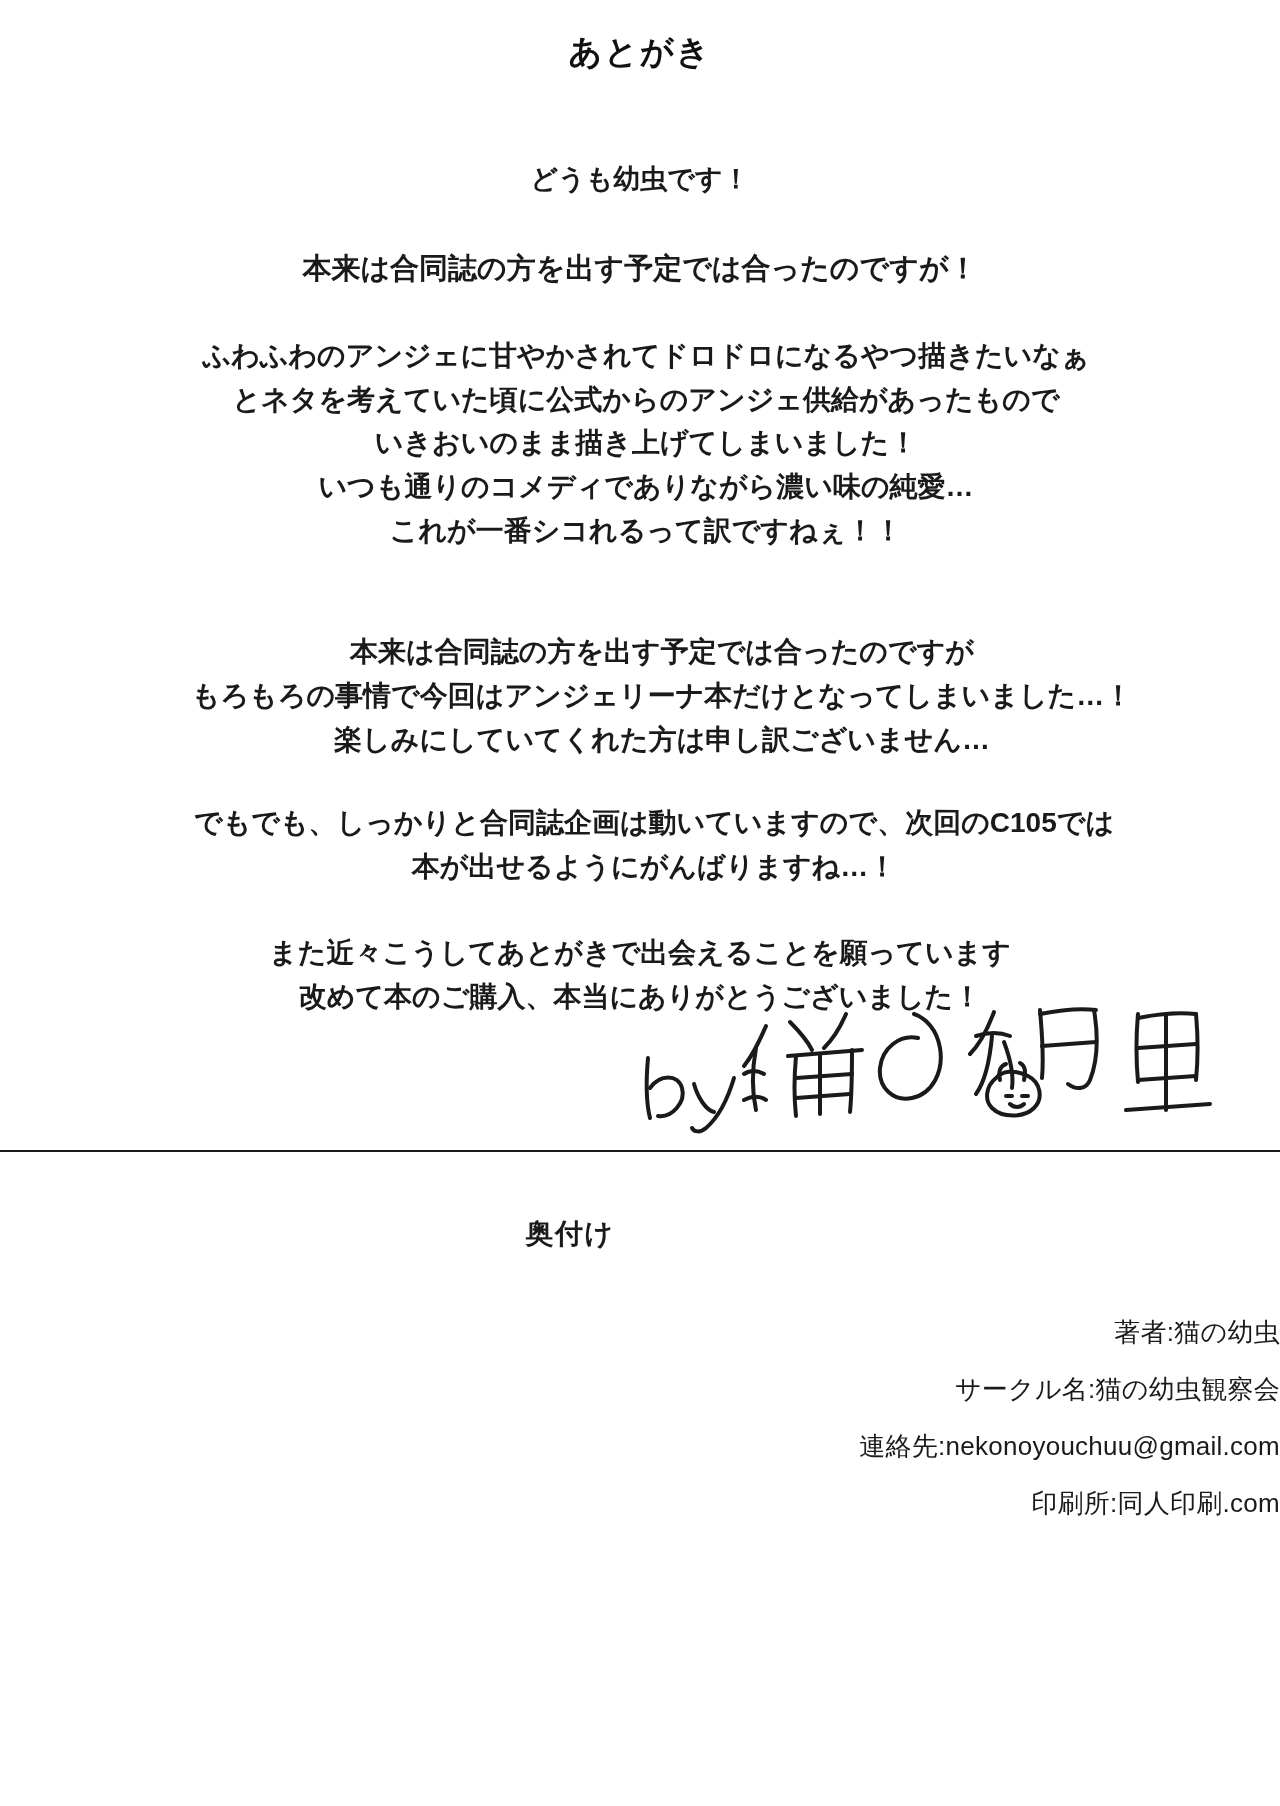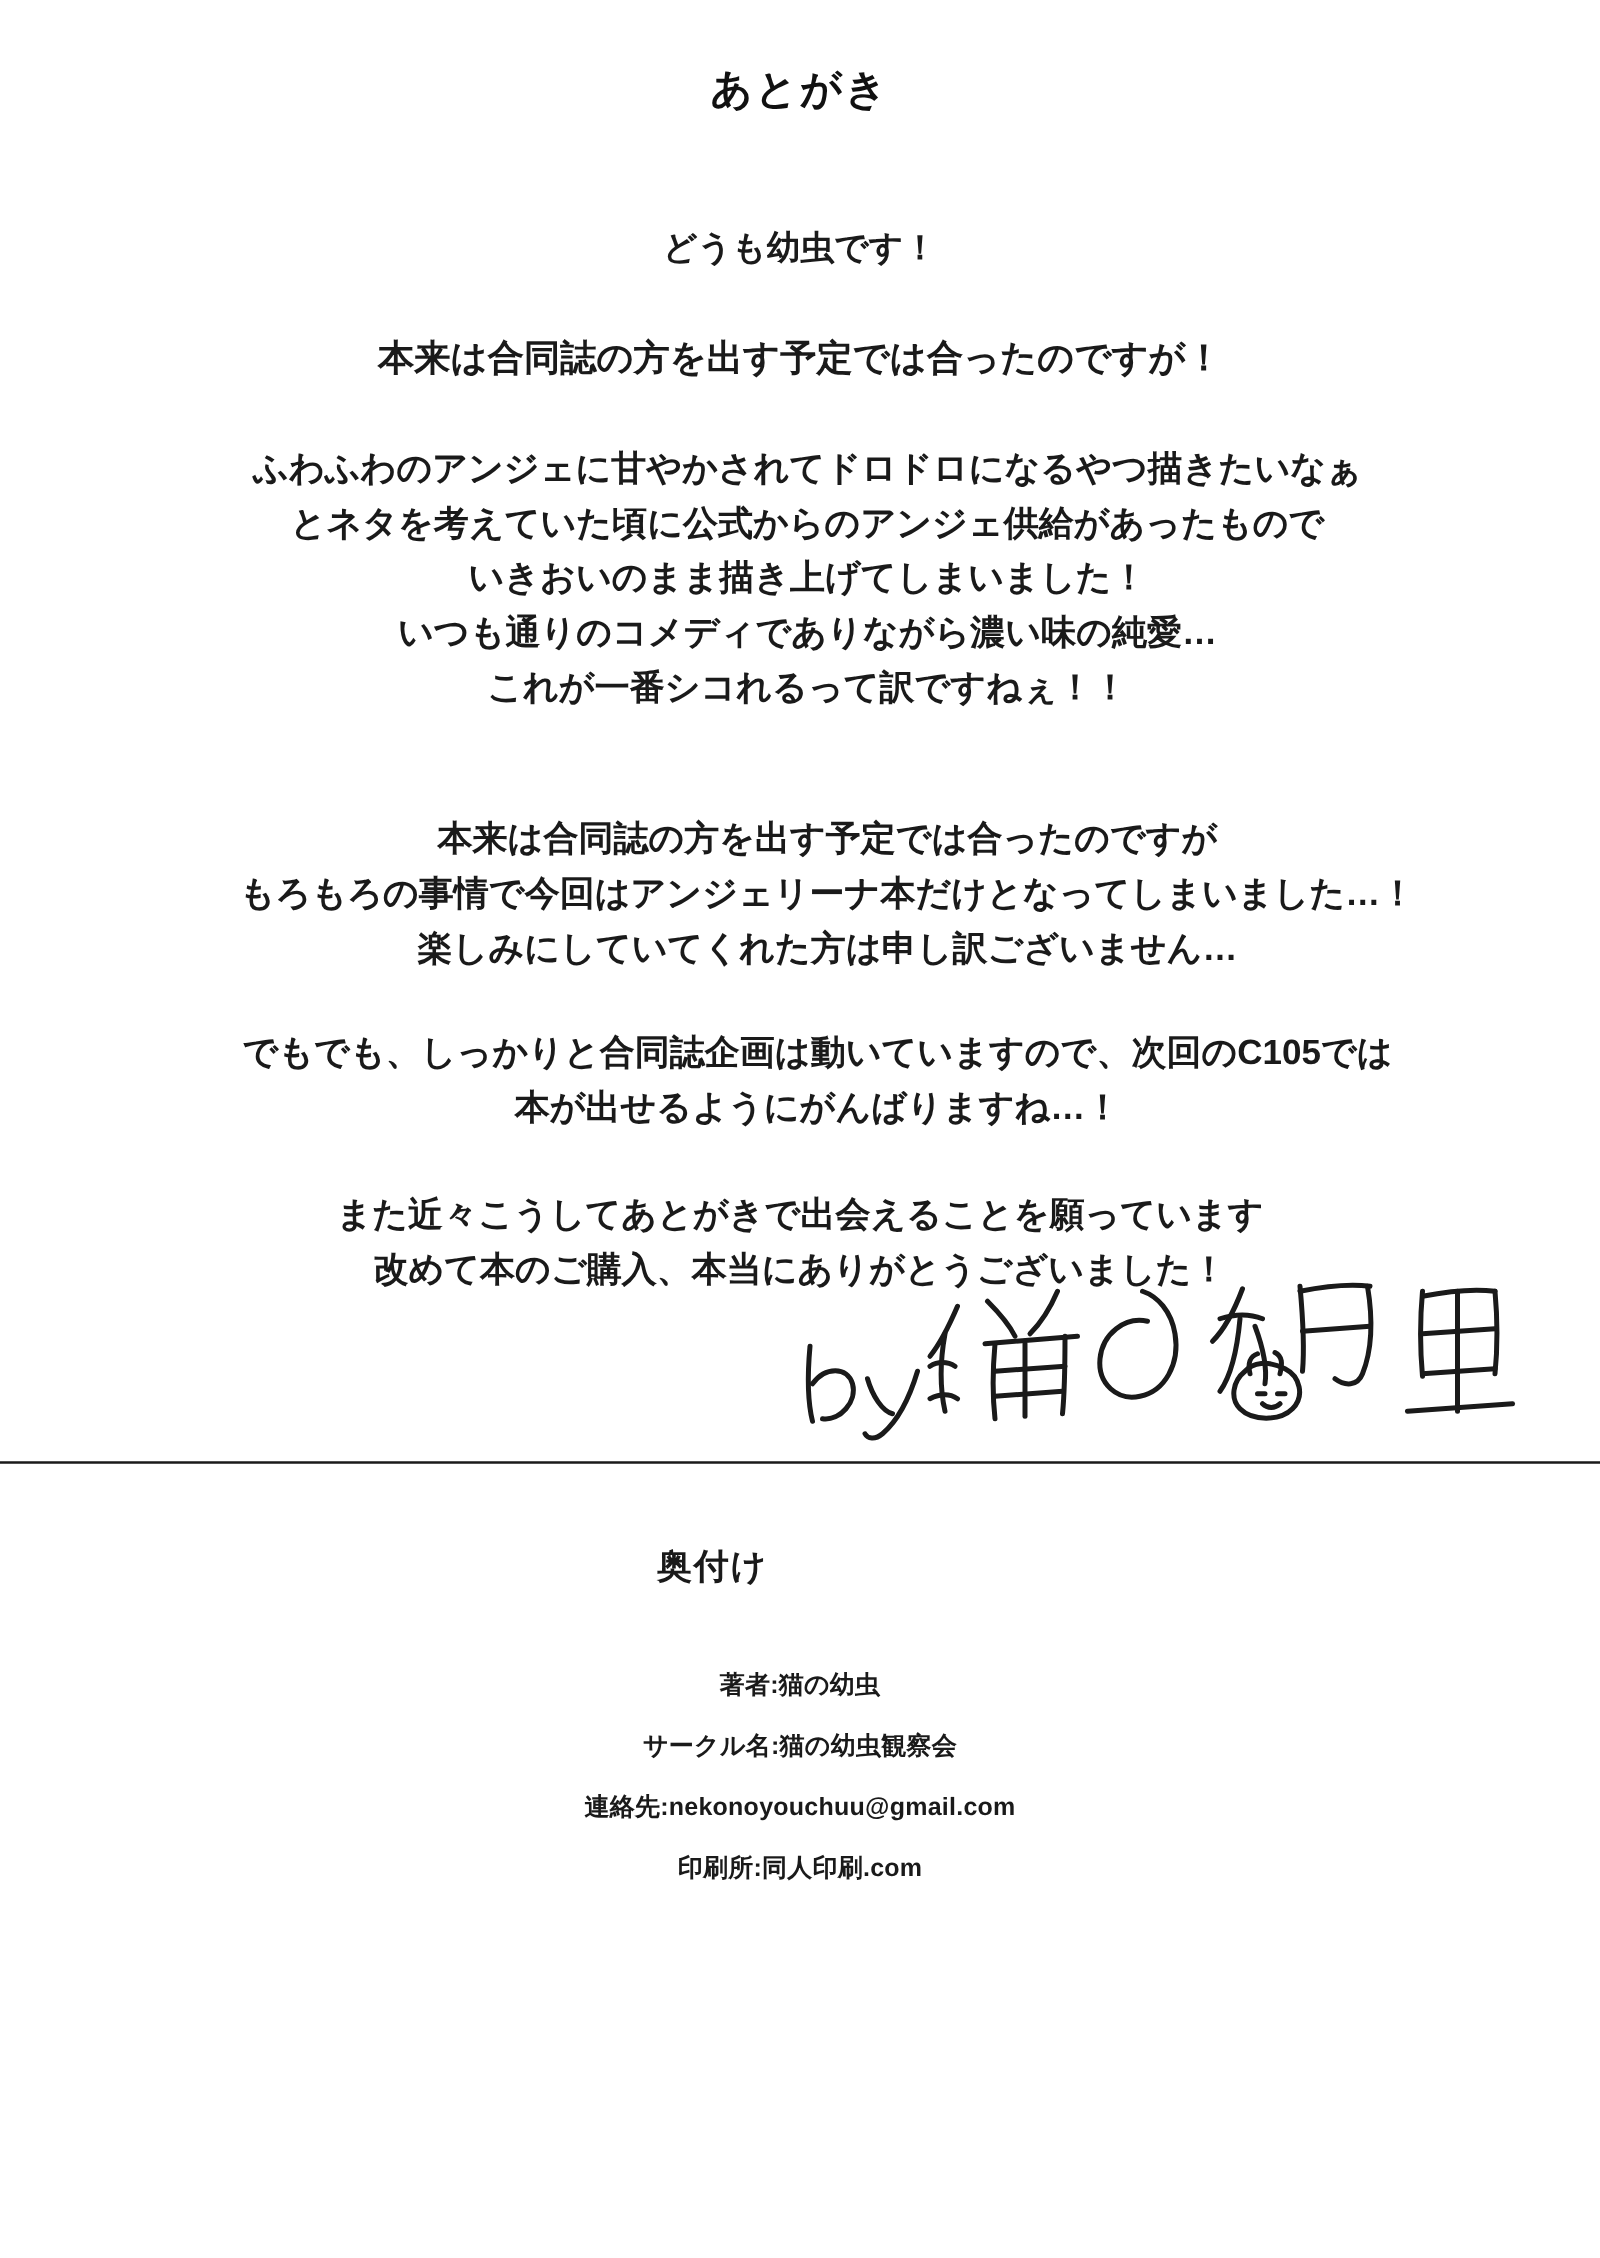--- a/index.html
+++ b/index.html
@@ -19,21 +19,21 @@
     width: 1280px;
     height: 1806px;
     position: relative;
     box-sizing: border-box;
   }
   .afterword-title {
     text-align: center;
     font-size: 33px;
     font-weight: 700;
     letter-spacing: 0.06em;
-    margin-top: 49px;
+    margin-top: 30px;
     color: #111;
   }
   .block {
     text-align: center;
     line-height: 1.52;
   }
   .b1 {
     margin-top: 84px;
     font-size: 27px;
     font-weight: 700;
@@ -98,24 +98,25 @@
   }
   .colophon-lines {
     position: absolute;
     left: 0;
     top: 1285px;
     width: 1280px;
     text-align: center;
   }
   .colophon-lines .cl {
     display: block;
-    font-size: 20px;
-    font-weight: 700;
+    font-size: 26px;
+    font-weight: 400;
     margin-bottom: 22px;
     letter-spacing: 0.01em;
+    text-align: right;
   }
 </style>
 </head>
 <body>
 
 <div class="page">
 
   <div class="afterword-title">あとがき</div>
 
   <div class="block b1">どうも幼虫です！</div>

